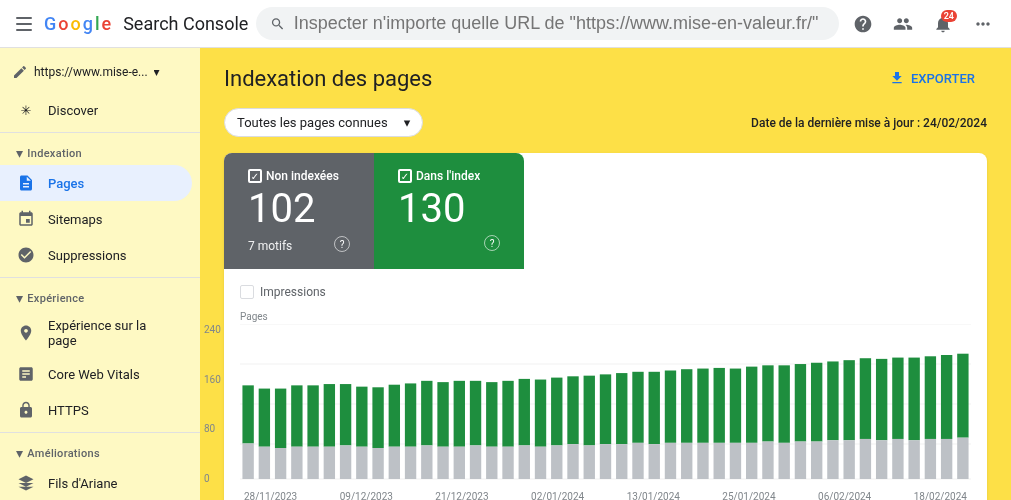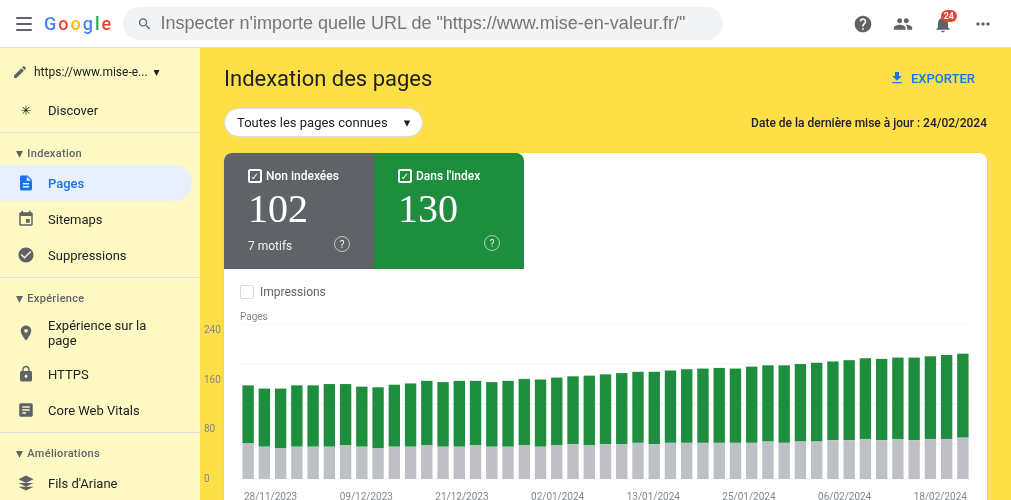--- a/index.html
+++ b/index.html
@@ -42,21 +42,21 @@
     .filter-dropdown { display: flex; align-items: center; gap: 16px; padding: 6px 12px; border: 1px solid #dadce0; border-radius: 20px; cursor: pointer; font-size: 13px; background: #fff; }
     .last-updated { font-size: 12px; color: #5f6368; }
     .last-updated span { color: #202124; font-weight: 500; }
 
     
     .stats-row { display: flex; gap: 0; margin-bottom: 0; }
     .stat-card { padding: 16px 24px; border-radius: 4px 0 0 0; min-width: 150px; }
     .stat-card.non-indexed { background: #5f6368; color: white; border-radius: 8px 0 0 0; }
     .stat-card.indexed { background: #1e8e3e; color: white; border-radius: 0 8px 0 0; }
     .stat-label { font-size: 12px; font-weight: 500; display: flex; align-items: center; gap: 4px; margin-bottom: 4px; }
-    .stat-num { font-size: 40px; font-weight: 400; line-height: 1.1; font-family: Liberation Serif, serif; }
+    .stat-num { font-size: 40px; font-weight: 400; line-height: 1.1; }
     .stat-sub { font-size: 12px; margin-top: 4px; opacity: 0.9; }
     .stat-footer { display: flex; align-items: center; justify-content: space-between; margin-top: 4px; }
     .help-icon { width: 16px; height: 16px; border-radius: 50%; border: 1px solid rgba(255,255,255,0.6); display: flex; align-items: center; justify-content: center; font-size: 10px; cursor: pointer; }
     .checkbox-icon { width: 14px; height: 14px; border: 2px solid white; border-radius: 2px; display: flex; align-items: center; justify-content: center; font-size: 10px; }
 
     
     .chart-container { background: #fff; border-radius: 0 0 8px 8px; padding: 16px; }
     .chart-legend { display: flex; align-items: center; gap: 6px; margin-bottom: 12px; }
     .legend-checkbox { width: 14px; height: 14px; border: 1px solid #dadce0; border-radius: 2px; display: flex; align-items: center; justify-content: center; }
     .legend-label { font-size: 12px; color: #5f6368; }
@@ -76,20 +76,21 @@
       <span></span>
   </div>
   <div class="google-logo">
     <span class="logo-g">G</span>
       <span class="logo-o1">o</span>
       <span class="logo-o2">o</span>
       <span class="logo-g2">g</span>
       <span class="logo-l">l</span>
       <span class="logo-e">e</span>
   </div>
+  <div style="font-size:18px;font-weight:400;color:#202124;">Search Console</div>
   <div class="search-bar">
     <svg width="16" height="16" viewBox="0 0 24 24" fill="#5f6368">
         <path d="M15.5 14h-.79l-.28-.27A6.471 6.471 0 0 0 16 9.5 6.5 6.5 0 1 0 9.5 16c1.61 0 3.09-.59 4.23-1.57l.27.28v.79l5 4.99L20.49 19l-4.99-5zm-6 0C7.01 14 5 11.99 5 9.5S7.01 5 9.5 5 14 7.01 14 9.5 11.99 14 9.5 14z"></path>
       </svg>
     <input type="text" placeholder="Inspecter n'importe quelle URL de &quot;https://www.mise-en-valeur.fr/&quot;" style="">
   </div>
   <div class="topbar-icons">
     <div class="icon-btn">
       <svg width="20" height="20" viewBox="0 0 24 24" fill="#5f6368">
           <path d="M12 2C6.48 2 2 6.48 2 12s4.48 10 10 10 10-4.48 10-10S17.52 2 12 2zm1 17h-2v-2h2v2zm2.07-7.75l-.9.92C13.45 12.9 13 13.5 13 15h-2v-.5c0-1.1.45-2.1 1.17-2.83l1.24-1.26c.37-.36.59-.86.59-1.41 0-1.1-.9-2-2-2s-2 .9-2 2H8c0-2.21 1.79-4 4-4s4 1.79 4 4c0 .88-.36 1.68-.93 2.25z"></path>
@@ -172,32 +173,32 @@
       <div class="si-icon">
         <svg width="18" height="18" viewBox="0 0 24 24" fill="#5f6368">
             <path d="M12 2C8.13 2 5 5.13 5 9c0 5.25 7 13 7 13s7-7.75 7-13c0-3.87-3.13-7-7-7zm0 9.5c-1.38 0-2.5-1.12-2.5-2.5s1.12-2.5 2.5-2.5 2.5 1.12 2.5 2.5-1.12 2.5-2.5 2.5z"></path>
           </svg>
       </div>
       <span>Expérience sur la page</span>
     </div>
     <div class="sidebar-item">
       <div class="si-icon">
         <svg width="18" height="18" viewBox="0 0 24 24" fill="#5f6368">
+            <path d="M19 3H5c-1.1 0-2 .9-2 2v14c0 1.1.9 2 2 2h14c1.1 0 2-.9 2-2V5c0-1.1-.9-2-2-2zm-7 14H7v-2h5v2zm5-4H7v-2h10v2zm0-4H7V7h10v2z"></path>
+          </svg>
+      </div>
+      <span>Core Web Vitals</span>
+    </div>
+    <div class="sidebar-item">
+      <div class="si-icon">
+        <svg width="18" height="18" viewBox="0 0 24 24" fill="#5f6368">
             <path d="M18 8h-1V6c0-2.76-2.24-5-5-5S7 3.24 7 6v2H6c-1.1 0-2 .9-2 2v10c0 1.1.9 2 2 2h12c1.1 0 2-.9 2-2V10c0-1.1-.9-2-2-2zm-6 9c-1.1 0-2-.9-2-2s.9-2 2-2 2 .9 2 2-.9 2-2 2zm3.1-9H8.9V6c0-1.71 1.39-3.1 3.1-3.1 1.71 0 3.1 1.39 3.1 3.1v2z"></path>
           </svg>
       </div>
       <span>HTTPS</span>
-    </div>
-    <div class="sidebar-item">
-      <div class="si-icon">
-        <svg width="18" height="18" viewBox="0 0 24 24" fill="#5f6368">
-            <path d="M19 3H5c-1.1 0-2 .9-2 2v14c0 1.1.9 2 2 2h14c1.1 0 2-.9 2-2V5c0-1.1-.9-2-2-2zm-7 14H7v-2h5v2zm5-4H7v-2h10v2zm0-4H7V7h10v2z"></path>
-          </svg>
-      </div>
-      <span>Core Web Vitals</span>
     </div>
 
     <div class="divider"></div>
 
     <div class="section-label">
       <span class="chevron">▾</span>
       <span>Améliorations</span>
     </div>
     <div class="sidebar-item">
       <div class="si-icon">

